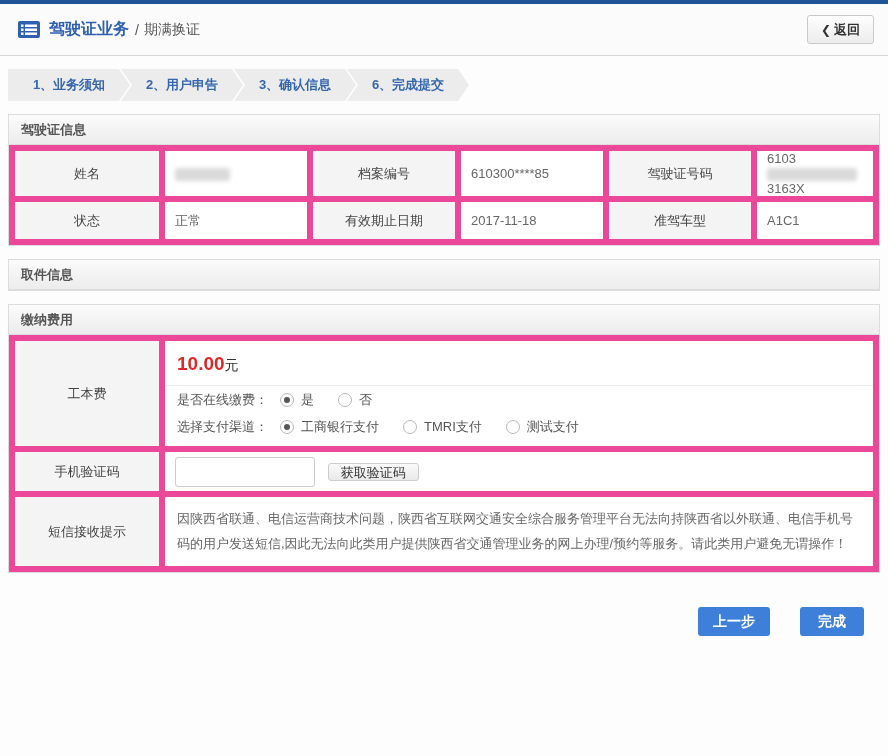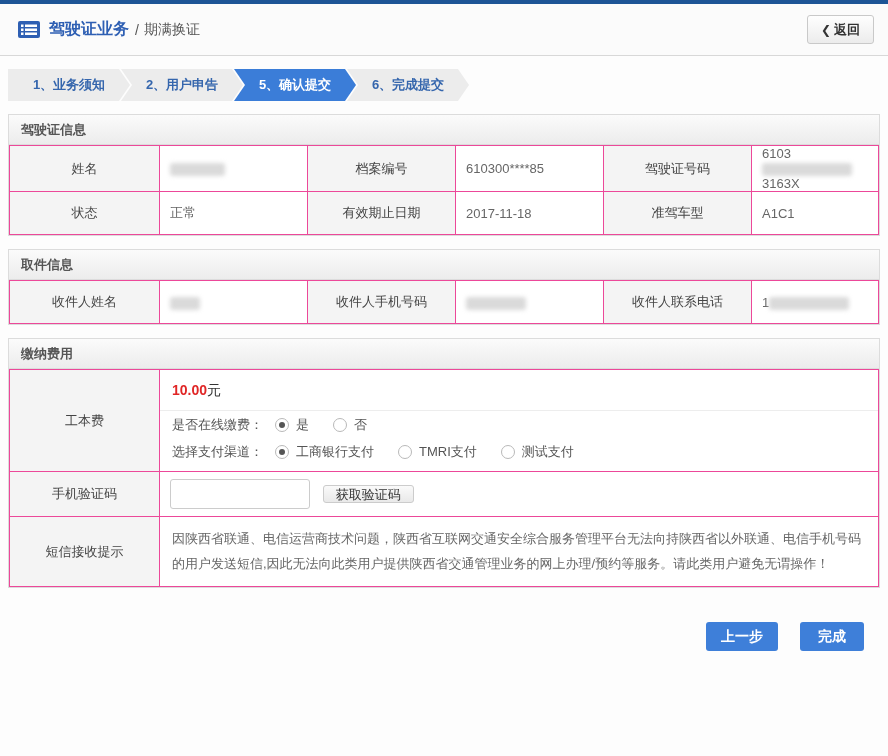--- a/index.html
+++ b/index.html
@@ -52,34 +52,34 @@
 
   
   .section { margin: 13px 8px 0; border: 1px solid #dcdcdc; background: #fff; }
   .section-hd {
     height: 30px; line-height: 29px; padding-left: 12px;
     background: linear-gradient(#fbfbfb, #ececec);
     border-bottom: 1px solid #dcdcdc;
     color: #555; font-weight: bold; font-size: 13px;
   }
   table { width: 100%; border-collapse: collapse; table-layout: fixed; }
-  td { border: 1px solid #ec4899; height: 43px; padding: 0 10px; font-size: 13px; }
+  td { border: 6px solid #ec4899; height: 43px; padding: 0 10px; font-size: 13px; }
   td.lbl { background: #f4f4f4; text-align: center; color: #444; }
   td.val { background: #fff; color: #666; }
   .redact {
     display: inline-block; vertical-align: middle; height: 13px;
     border-radius: 3px; background: #dadada; filter: blur(2px);
   }
   .rw-55{width:55px} .rw-90{width:90px} .rw-30{width:30px}
   .rw-60{width:60px} .rw-80{width:80px} .rw-120{width:120px} .rw-40{width:40px}
 
   
   .fee-cell { padding: 0; }
   .fee-amt { padding: 12px 12px 10px; border-bottom: 1px solid #ededed; }
-  .amt { color: #e02626; font-weight: bold; font-size: 14px; }
+  .amt { color: #e02626; font-weight: bold; font-size: 19px; }
   .unit { color: #333; font-size: 14px; }
   .opt-row { display: flex; align-items: center; padding: 5px 12px 4px; color: #555; }
   .opt-label { margin-right: 12px; }
   .radio { display: inline-flex; align-items: center; margin-right: 24px; cursor: pointer; color: #555; }
   .rdot {
     width: 14px; height: 14px; border: 1px solid #b9b9b9; border-radius: 50%;
     background: #fff; margin-right: 7px; position: relative; flex: 0 0 14px;
   }
   .radio.checked .rdot::after {
     content: ''; position: absolute; inset: 3px; border-radius: 50%; background: #555;
@@ -92,21 +92,21 @@
   }
   .captcha-btn {
     height: 18px; padding: 0 12px; margin-left: 9px; vertical-align: middle;
     border: 1px solid #ccc; border-radius: 3px;
     background: linear-gradient(#fafafa, #e9e9e9);
     color: #333; font-size: 13px; cursor: pointer; font-family: inherit;
   }
   .sms-cell { color: #cc4b4b; line-height: 1.9; padding: 10px 12px; font-size: 13px; }
 
   
-  .footer { display: flex; justify-content: flex-end; gap: 22px; margin: 34px 24px 0; }
+  .footer { display: flex; justify-content: flex-end; gap: 30px; margin: 34px 24px 0; }
   .btn-primary {
     min-width: 64px; height: 29px; padding: 0 15px;
     border: none; border-radius: 3px; background: #3e7fd9;
     color: #fff; font-size: 14px; font-weight: bold; cursor: pointer;
     font-family: inherit;
   }
 </style>
 </head>
 <body>
 
@@ -126,21 +126,21 @@
   </span>
   <span class="h-title">驾驶证业务</span>
   <span class="h-sep">/</span>
   <span class="h-sub">期满换证</span>
   <button class="back-btn"><span class="chev">❮</span><span>返回</span></button>
 </div>
 
 <div class="steps">
   <div class="step">1、业务须知</div>
   <div class="step">2、用户申告</div>
-  <div class="step active">5、确认提交</div>
+  <div class="step">3、确认信息</div>
   <div class="step">6、完成提交</div>
   <div class="step-filler"></div>
 </div>
 
 <div class="section">
   <div class="section-hd">驾驶证信息</div>
   <table>
     <colgroup>
         <col style="width:150px">
         <col style="width:148px">
@@ -175,28 +175,20 @@
   <table>
     <colgroup>
         <col style="width:150px">
         <col style="width:148px">
         <col style="width:148px">
         <col style="width:148px">
         <col style="width:148px">
         <col>
       </colgroup>
     <tbody>
-        <tr>
-      <td class="lbl">收件人姓名</td>
-      <td class="val"><span class="redact rw-30"></span></td>
-      <td class="lbl">收件人手机号码</td>
-      <td class="val"><span class="redact rw-60"></span></td>
-      <td class="lbl">收件人联系电话</td>
-      <td class="val"><span>1</span><span class="redact rw-80"></span></td>
-    </tr>
   </tbody>
     </table>
 </div>
 
 <div class="section">
   <div class="section-hd">缴纳费用</div>
   <table>
     <colgroup>
         <col style="width:150px">
         <col>

